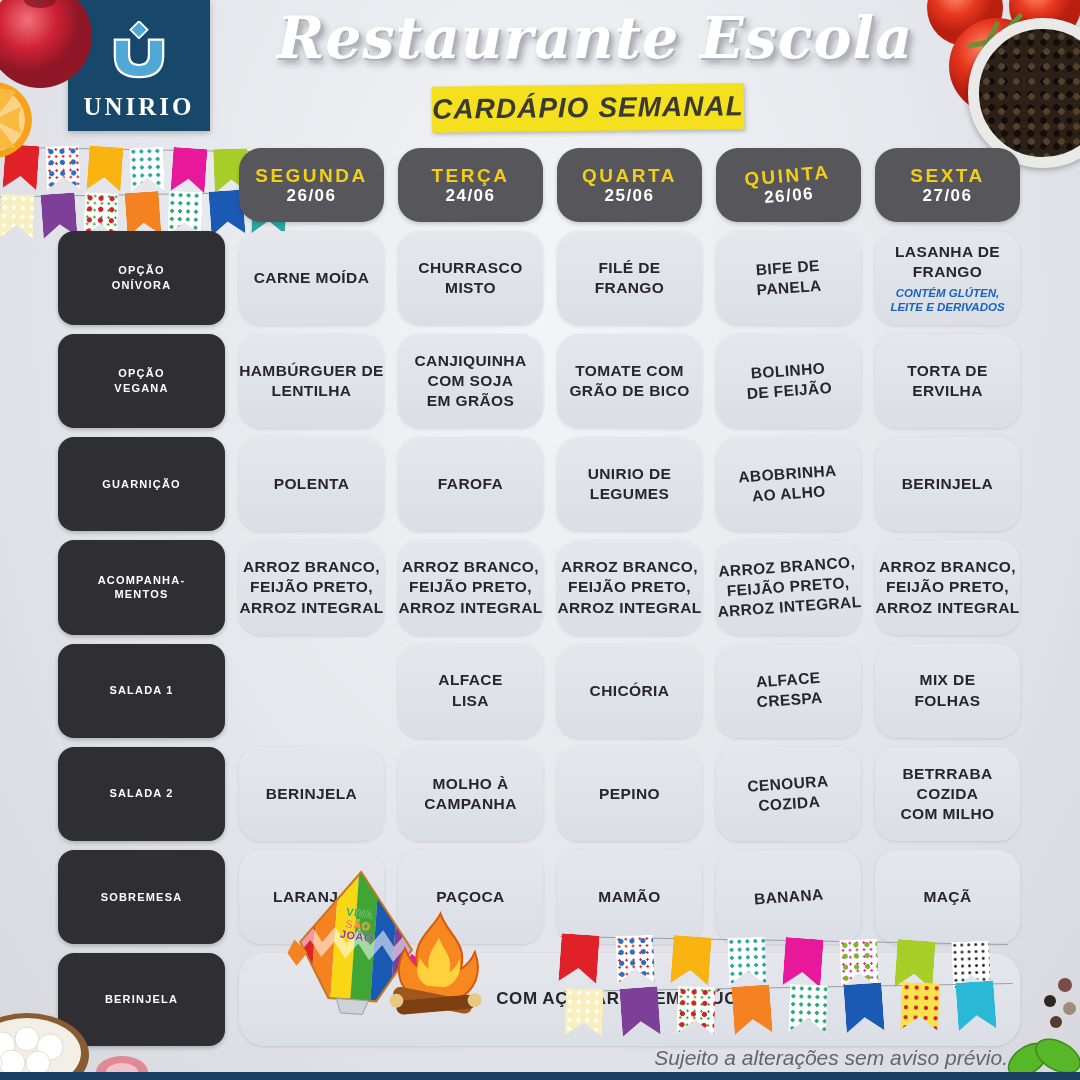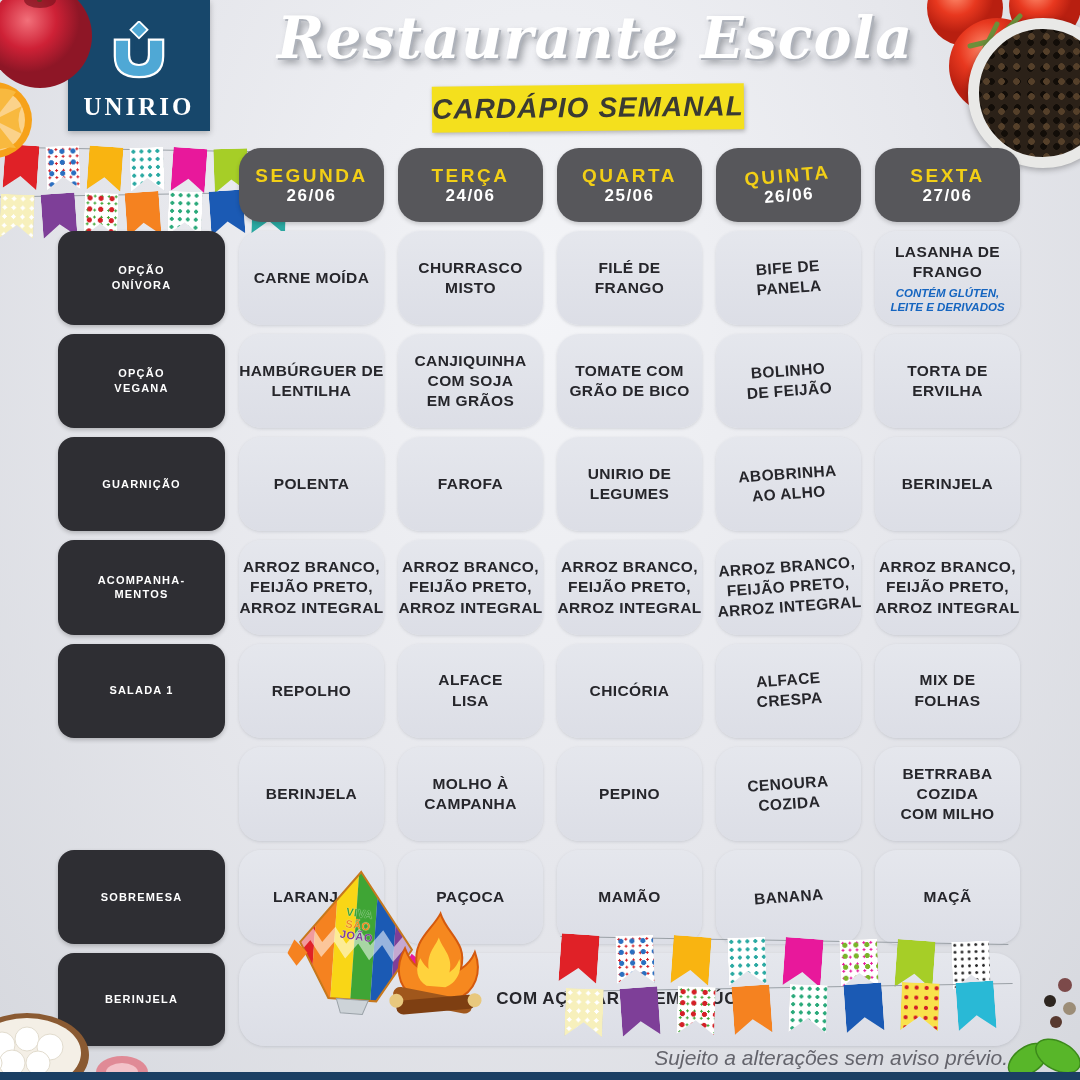--- a/index.html
+++ b/index.html
@@ -307,39 +307,37 @@
 FEIJÃO PRETO,
 ARROZ INTEGRAL</span>
       </div>
     <div class="cell" style="grid-area:5/6">
         <span class="cell-text">ARROZ BRANCO,
 FEIJÃO PRETO,
 ARROZ INTEGRAL</span>
       </div>
 
     <div class="row-head" style="grid-area:6/1">SALADA 1</div>
-    <div class="cell" style="grid-area:6/2">
-        <span class="cell-text">REPOLHO</span>
-      </div>
     <div class="cell" style="grid-area:6/3">
         <span class="cell-text">ALFACE
 LISA</span>
       </div>
     <div class="cell" style="grid-area:6/4">
         <span class="cell-text">CHICÓRIA</span>
       </div>
     <div class="cell q5" style="grid-area:6/5">
         <span class="cell-text">ALFACE
 CRESPA</span>
       </div>
     <div class="cell" style="grid-area:6/6">
         <span class="cell-text">MIX DE
 FOLHAS</span>
       </div>
 
+    <div class="row-head" style="grid-area:7/1">SALADA 2</div>
     <div class="cell" style="grid-area:7/2">
         <span class="cell-text">BERINJELA</span>
       </div>
     <div class="cell" style="grid-area:7/4">
         <span class="cell-text">PEPINO</span>
       </div>
     <div class="cell" style="grid-area:7/3">
         <span class="cell-text">MOLHO À
 CAMPANHA</span>
       </div>

